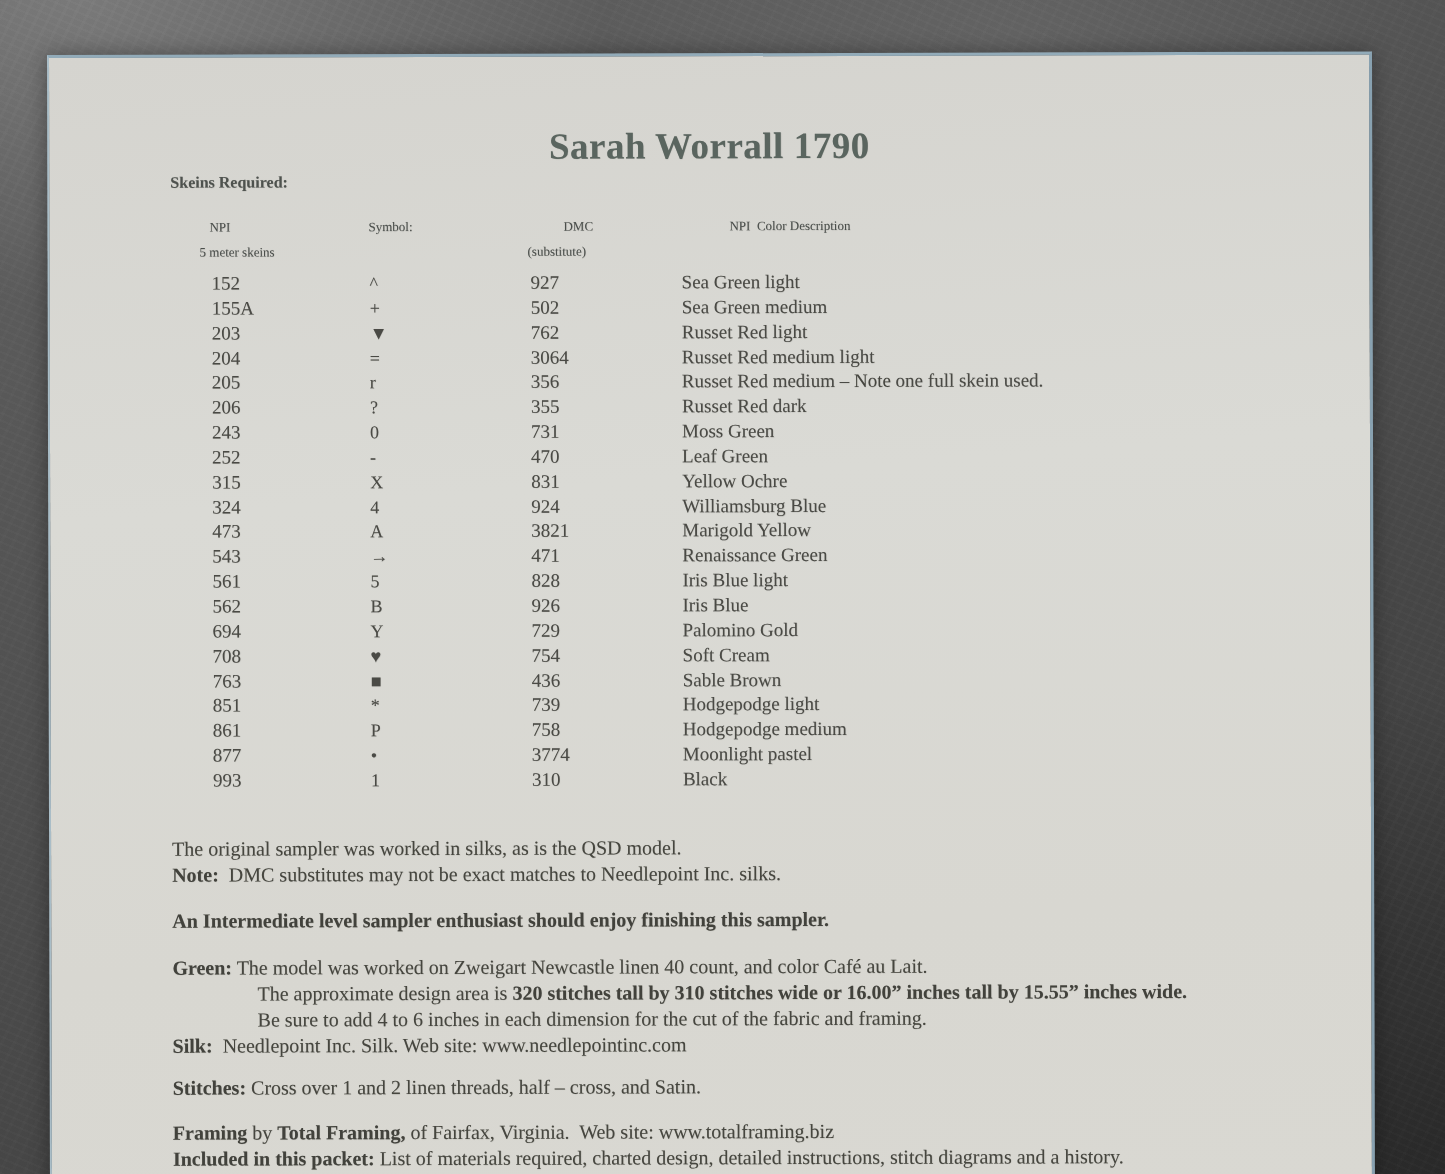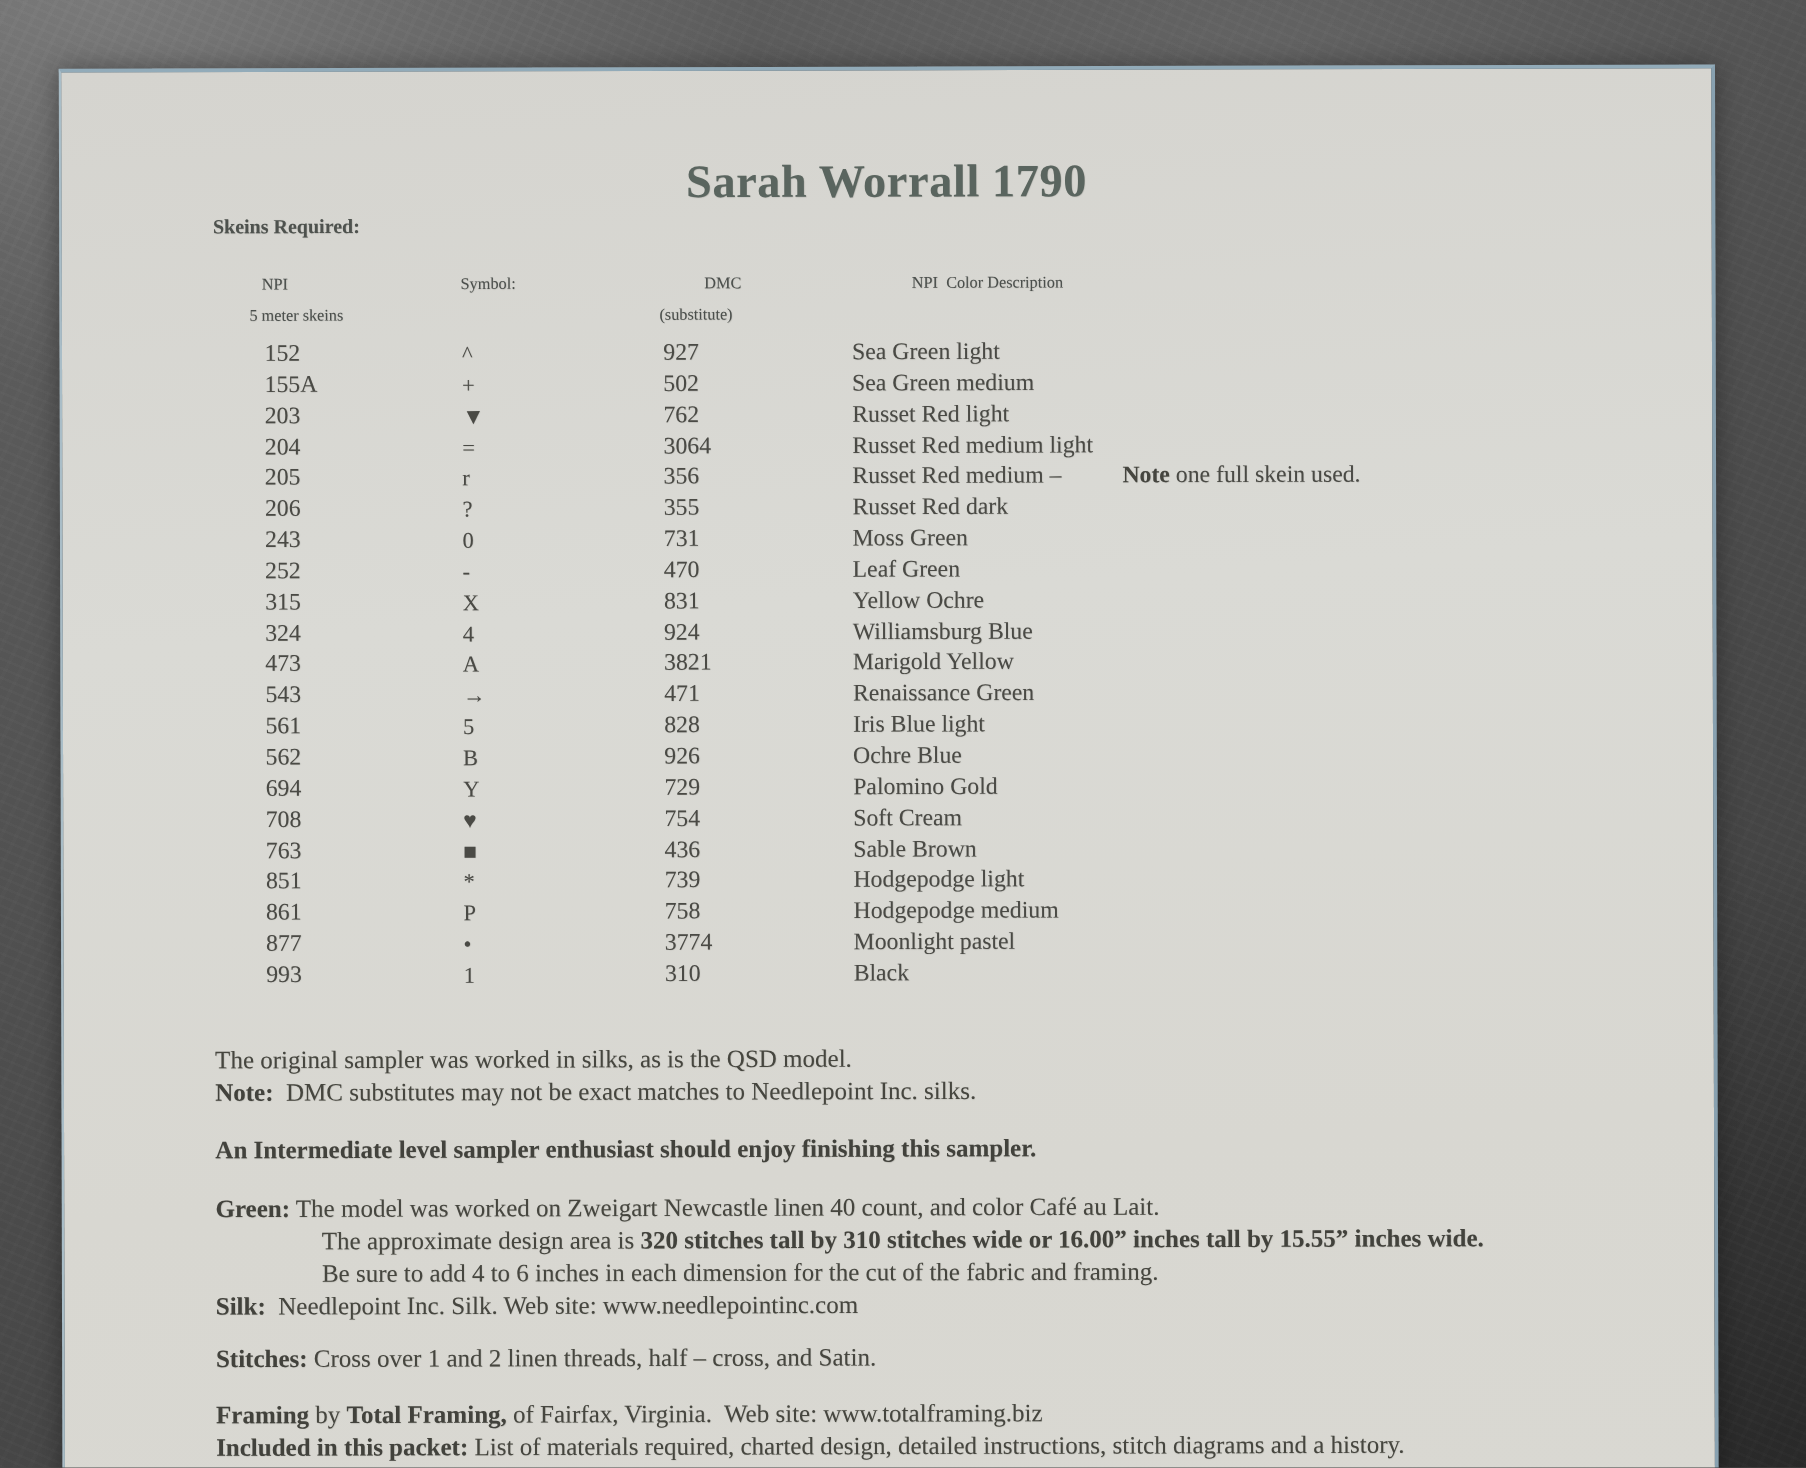--- a/index.html
+++ b/index.html
@@ -51,21 +51,21 @@
   .hx-dmc1 { left:481px;margin-left:33px; } .hx-dmc2 { left:478px;text-align:right; }
   .hx-desc { left:632px;margin-left:48px; }
 
   .rows { position:absolute; left:0; top:214px; width:100%; }
   .trow { position:relative; height:24.85px; font-size:19px; color:#4a4a45; }
   .trow span { position:absolute; top:0; line-height:24.85px; white-space:pre; }
   .c-npi  { left:162px; }
   .c-sym  { left:320px; font-size:18px; }
   .c-dmc  { left:481px; }
   .c-desc { left:632px; }
-  .trow b { font-weight:bold; color:#45453f;margin-left:44px; }
+  .trow b { font-weight:normal; color:#45453f; }
 
   .line {
     position:absolute; left:121px; font-size:20px; line-height:26px;
     color:#46463f; white-space:pre-wrap;
   }
   .line b, .line .lbl { font-weight:bold; color:#42423c; }
   .line.indent { left:206px; }
   .line.boldline { font-weight:bold; color:#42423c; }
   .weblink { text-underline-offset:3px; }
 
@@ -174,21 +174,21 @@
       <div class="trow">
         <span class="c-npi">561</span>
         <span class="c-sym">5</span>
         <span class="c-dmc">828</span>
         <span class="c-desc">Iris Blue light</span>
       </div>
       <div class="trow">
         <span class="c-npi">562</span>
         <span class="c-sym">B</span>
         <span class="c-dmc">926</span>
-        <span class="c-desc">Ochre Blue</span>
+        <span class="c-desc">Iris Blue</span>
       </div>
       <div class="trow">
         <span class="c-npi">694</span>
         <span class="c-sym">Y</span>
         <span class="c-dmc">729</span>
         <span class="c-desc">Palomino Gold</span>
       </div>
       <div class="trow">
         <span class="c-npi">708</span>
         <span class="c-sym">♥</span>

